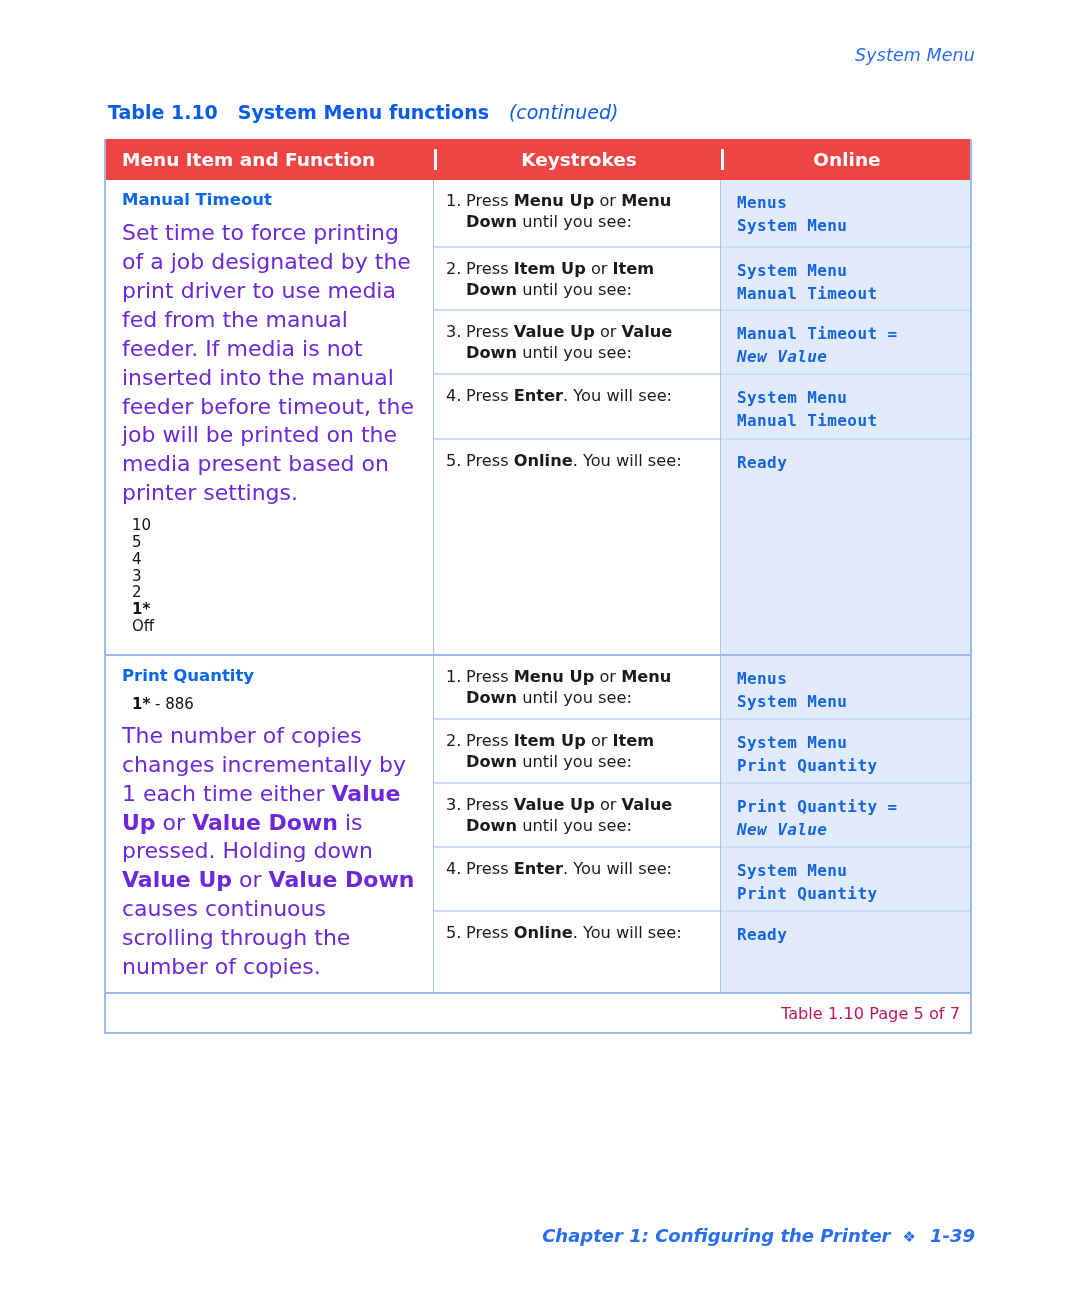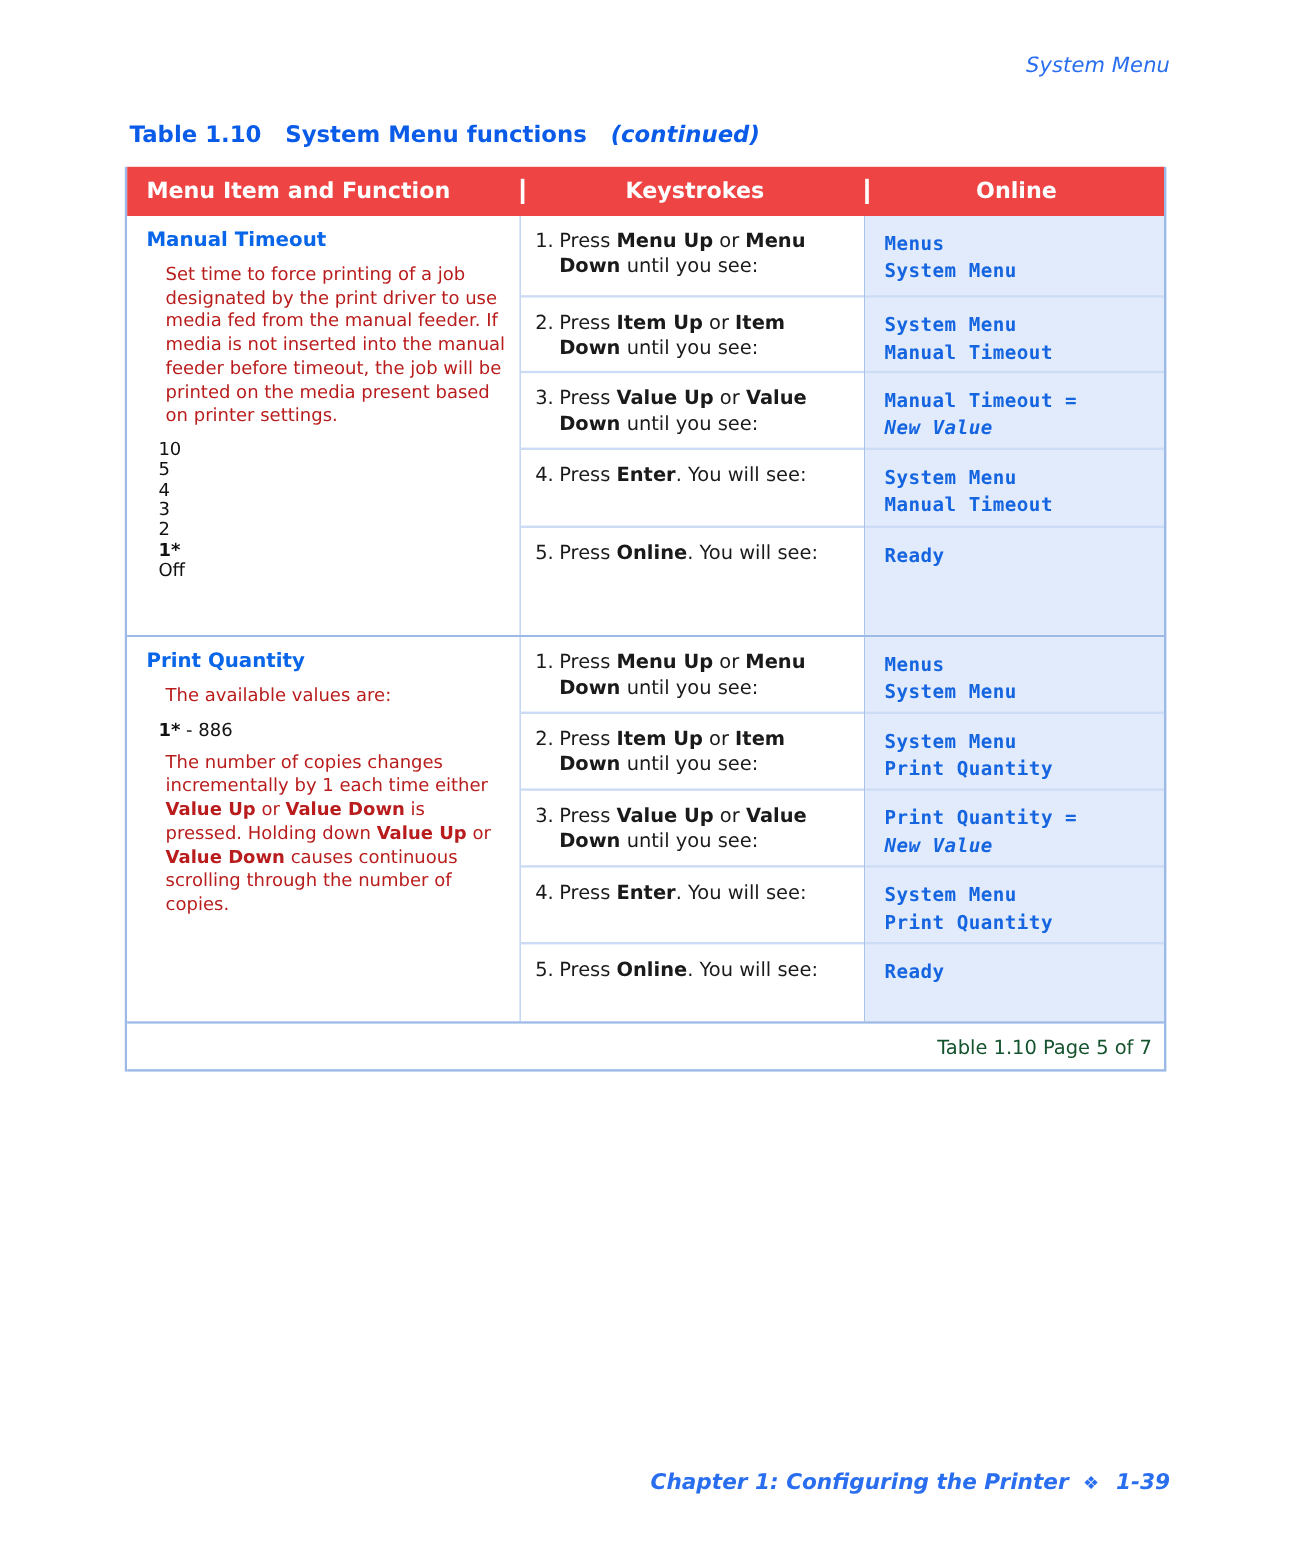--- a/index.html
+++ b/index.html
@@ -34,21 +34,21 @@
     top: 101px;
     left: 108px;
     font-size: 19px;
     font-weight: bold;
     color: #0a5ce8;
     white-space: nowrap;
     font-family: "DejaVu Sans", sans-serif;
   }
   .table-title .num { font-weight: bold; }
   .table-title .cont {
-    font-weight: bold;
+    font-weight: normal;
     font-style: italic;
   }
 
   
   .table {
     position: absolute;
     left: 104px;
     top: 139px;
     width: 868px;
     border-left: 2px solid #9cb9e8;
@@ -110,24 +110,24 @@
   
   .item-name {
     color: #0a66e8;
     font-weight: bold;
     font-size: 16.5px;
     font-family: "DejaVu Sans", sans-serif;
     margin: 0 0 9px 0;
     line-height: 1.15;
   }
   .para {
-    font-size: 15px;
+    font-size: 22px;
     line-height: 1.315;
-    margin: 0 0 9px 16px;
-    color: #b91c1c;
+    margin: 0 0 9px 0;
+    color: #6d28d9;
     font-family: "DejaVu Sans", sans-serif;
   }
   .para:last-child { margin-bottom: 0; }
   .para b { font-weight: bold; }
   .values {
     font-size: 15px;
     line-height: 1.12;
     margin: 0 0 9px 10px;
     font-family: "DejaVu Sans", sans-serif;
     color: #111111;
@@ -196,21 +196,21 @@
     border-top: 2px solid #9cb9e8;
     border-bottom: 2px solid #9cb9e8;
     background: #ffffff;
     height: 42px;
     display: flex;
     align-items: center;
     justify-content: flex-end;
     padding-right: 10px;
     box-sizing: border-box;
     font-size: 16.2px;
-    color: #14532d;
+    color: #be185d;
     font-family: "DejaVu Sans", sans-serif;
   }
 
   
   .page-footer {
     position: absolute;
     bottom: 50px;
     right: 105px;
     font-family: "DejaVu Sans", sans-serif;
     font-style: italic;
@@ -306,21 +306,20 @@
       <div class="disp h-e">
         <div>Ready</div>
       </div>
     </div>
   </div>
 
   <div class="section">
 
     <div class="col-desc">
       <div class="item-name">Print Quantity</div>
-      <div class="para">The available values are:</div>
       <div class="values-inline"><span class="dv">1*</span><span> - 886</span></div>
       <div class="para"><span>The number of copies changes incrementally by 1 each time either </span><b>Value Up</b><span> or </span><b>Value Down</b><span> is pressed. Holding down </span><b>Value Up</b><span> or </span><b>Value Down</b><span> causes continuous scrolling through the number of copies.</span></div>
     </div>
 
     <div class="col-steps">
       <div class="step q-a">
         <span class="num">1.</span>
         <span class="txt"><span>Press </span><b>Menu Up</b><span> or </span><b>Menu Down</b><span> until you see:</span></span>
       </div>
       <div class="step q-b">

